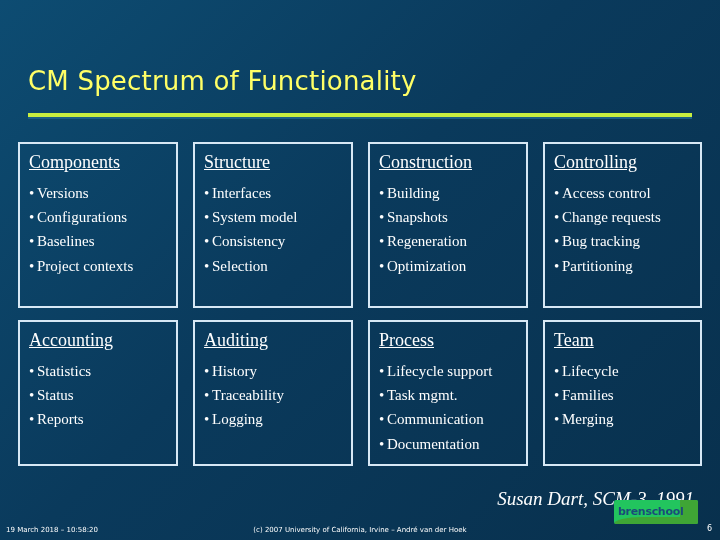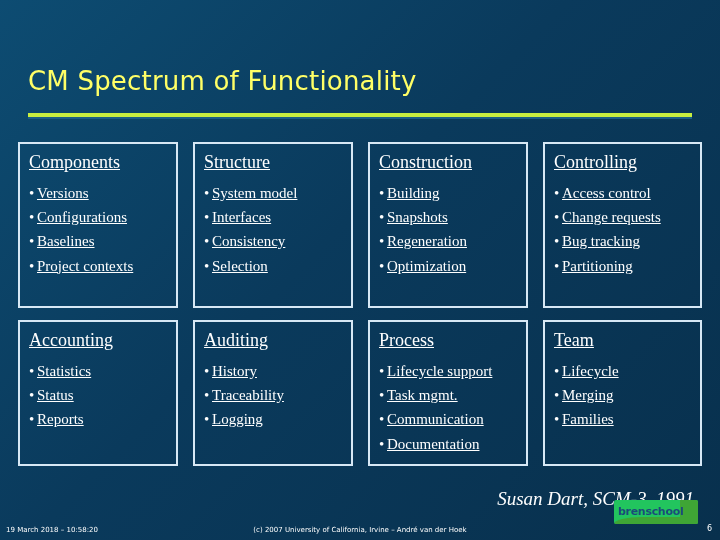--- a/index.html
+++ b/index.html
@@ -48,21 +48,20 @@
     display: grid;
     grid-template-columns: 160px 15px 160px 15px 160px 15px 159px;
     grid-template-rows: 166px 12px 146px;
   }
   .cell {
     border: 2px solid #d7e8f5;
     background: transparent;
     padding: 8px 9px 16px 9px;
     box-sizing: border-box;
     overflow: hidden;
-    text-decoration: underline;
   }
   .cell-head {
     font-family: "Liberation Serif", serif;
     font-size: 18px;
     color: #ffffff;
     text-decoration: underline;
     line-height: 1.15;
     margin-bottom: 8px;
     white-space: nowrap;
   }
@@ -165,22 +164,22 @@
     <div class="cell">
       <div class="cell-head">Components</div>
       <div class="cell-item"><span class="bullet-dot">•</span><span>Versions</span></div>
       <div class="cell-item"><span class="bullet-dot">•</span><span>Configurations</span></div>
       <div class="cell-item"><span class="bullet-dot">•</span><span>Baselines</span></div>
       <div class="cell-item"><span class="bullet-dot">•</span><span>Project contexts</span></div>
     </div>
     <div></div>
     <div class="cell">
       <div class="cell-head">Structure</div>
+      <div class="cell-item"><span class="bullet-dot">•</span><span>Interfaces</span></div>
       <div class="cell-item"><span class="bullet-dot">•</span><span>System model</span></div>
-      <div class="cell-item"><span class="bullet-dot">•</span><span>Interfaces</span></div>
       <div class="cell-item"><span class="bullet-dot">•</span><span>Consistency</span></div>
       <div class="cell-item"><span class="bullet-dot">•</span><span>Selection</span></div>
     </div>
     <div></div>
     <div class="cell">
       <div class="cell-head">Construction</div>
       <div class="cell-item"><span class="bullet-dot">•</span><span>Building</span></div>
       <div class="cell-item"><span class="bullet-dot">•</span><span>Snapshots</span></div>
       <div class="cell-item"><span class="bullet-dot">•</span><span>Regeneration</span></div>
       <div class="cell-item"><span class="bullet-dot">•</span><span>Optimization</span></div>
@@ -220,22 +219,22 @@
       <div class="cell-head">Process</div>
       <div class="cell-item"><span class="bullet-dot">•</span><span>Lifecycle support</span></div>
       <div class="cell-item"><span class="bullet-dot">•</span><span>Task mgmt.</span></div>
       <div class="cell-item"><span class="bullet-dot">•</span><span>Communication</span></div>
       <div class="cell-item"><span class="bullet-dot">•</span><span>Documentation</span></div>
     </div>
     <div></div>
     <div class="cell">
       <div class="cell-head">Team</div>
       <div class="cell-item"><span class="bullet-dot">•</span><span>Lifecycle</span></div>
+      <div class="cell-item"><span class="bullet-dot">•</span><span>Families</span></div>
       <div class="cell-item"><span class="bullet-dot">•</span><span>Merging</span></div>
-      <div class="cell-item"><span class="bullet-dot">•</span><span>Families</span></div>
     </div>
 
   </div>
 
   <div class="attribution">Susan Dart, SCM-3, 1991</div>
 
   <div class="logo">
     <div class="logo-accent"></div>
     <div class="logo-text"><span>bren</span><span>school</span></div>
     <div class="logo-swoosh"></div>

